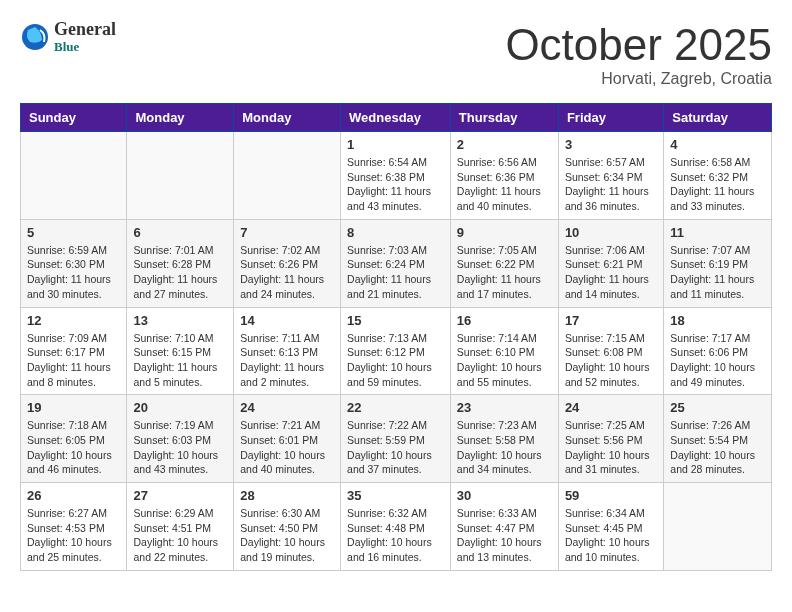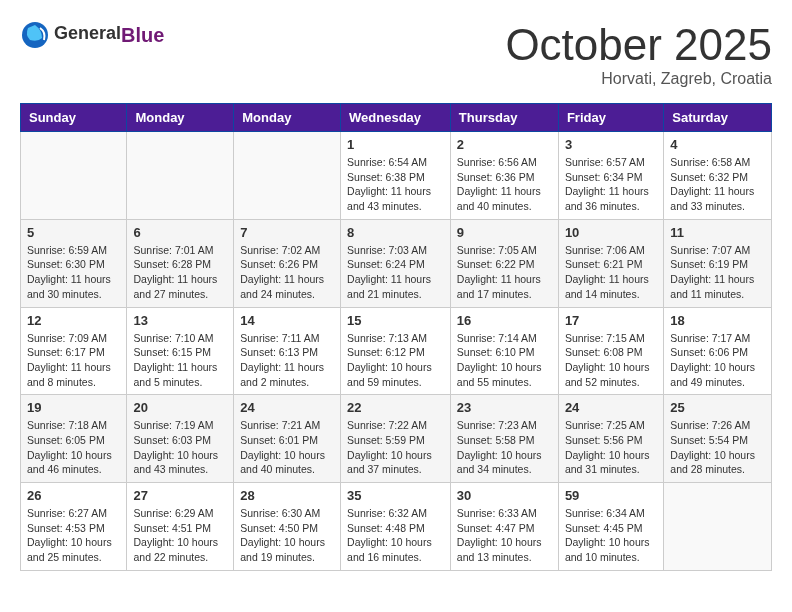--- a/index.html
+++ b/index.html
@@ -15,31 +15,33 @@
       justify-content: space-between;
       align-items: flex-start;
       margin-bottom: 15px;
     }
     .logo {
       display: flex;
       align-items: center;
     }
     .logo-text {
       display: flex;
+      flex-direction: column;
       line-height: 1.1;
+      font-family: Liberation Serif, serif;
     }
     .logo-general {
       font-size: 18px;
       font-weight: bold;
       color: #333;
     }
     .logo-blue {
-      font-size: 20px;
+      font-size: 13px;
       font-weight: bold;
-      color: #701a75;
+      color: #0f766e;
     }
     .logo-icon {
       width: 30px;
       height: 30px;
       margin-right: 4px;
     }
     .title-section {
       text-align: right;
     }
     .month-title {

